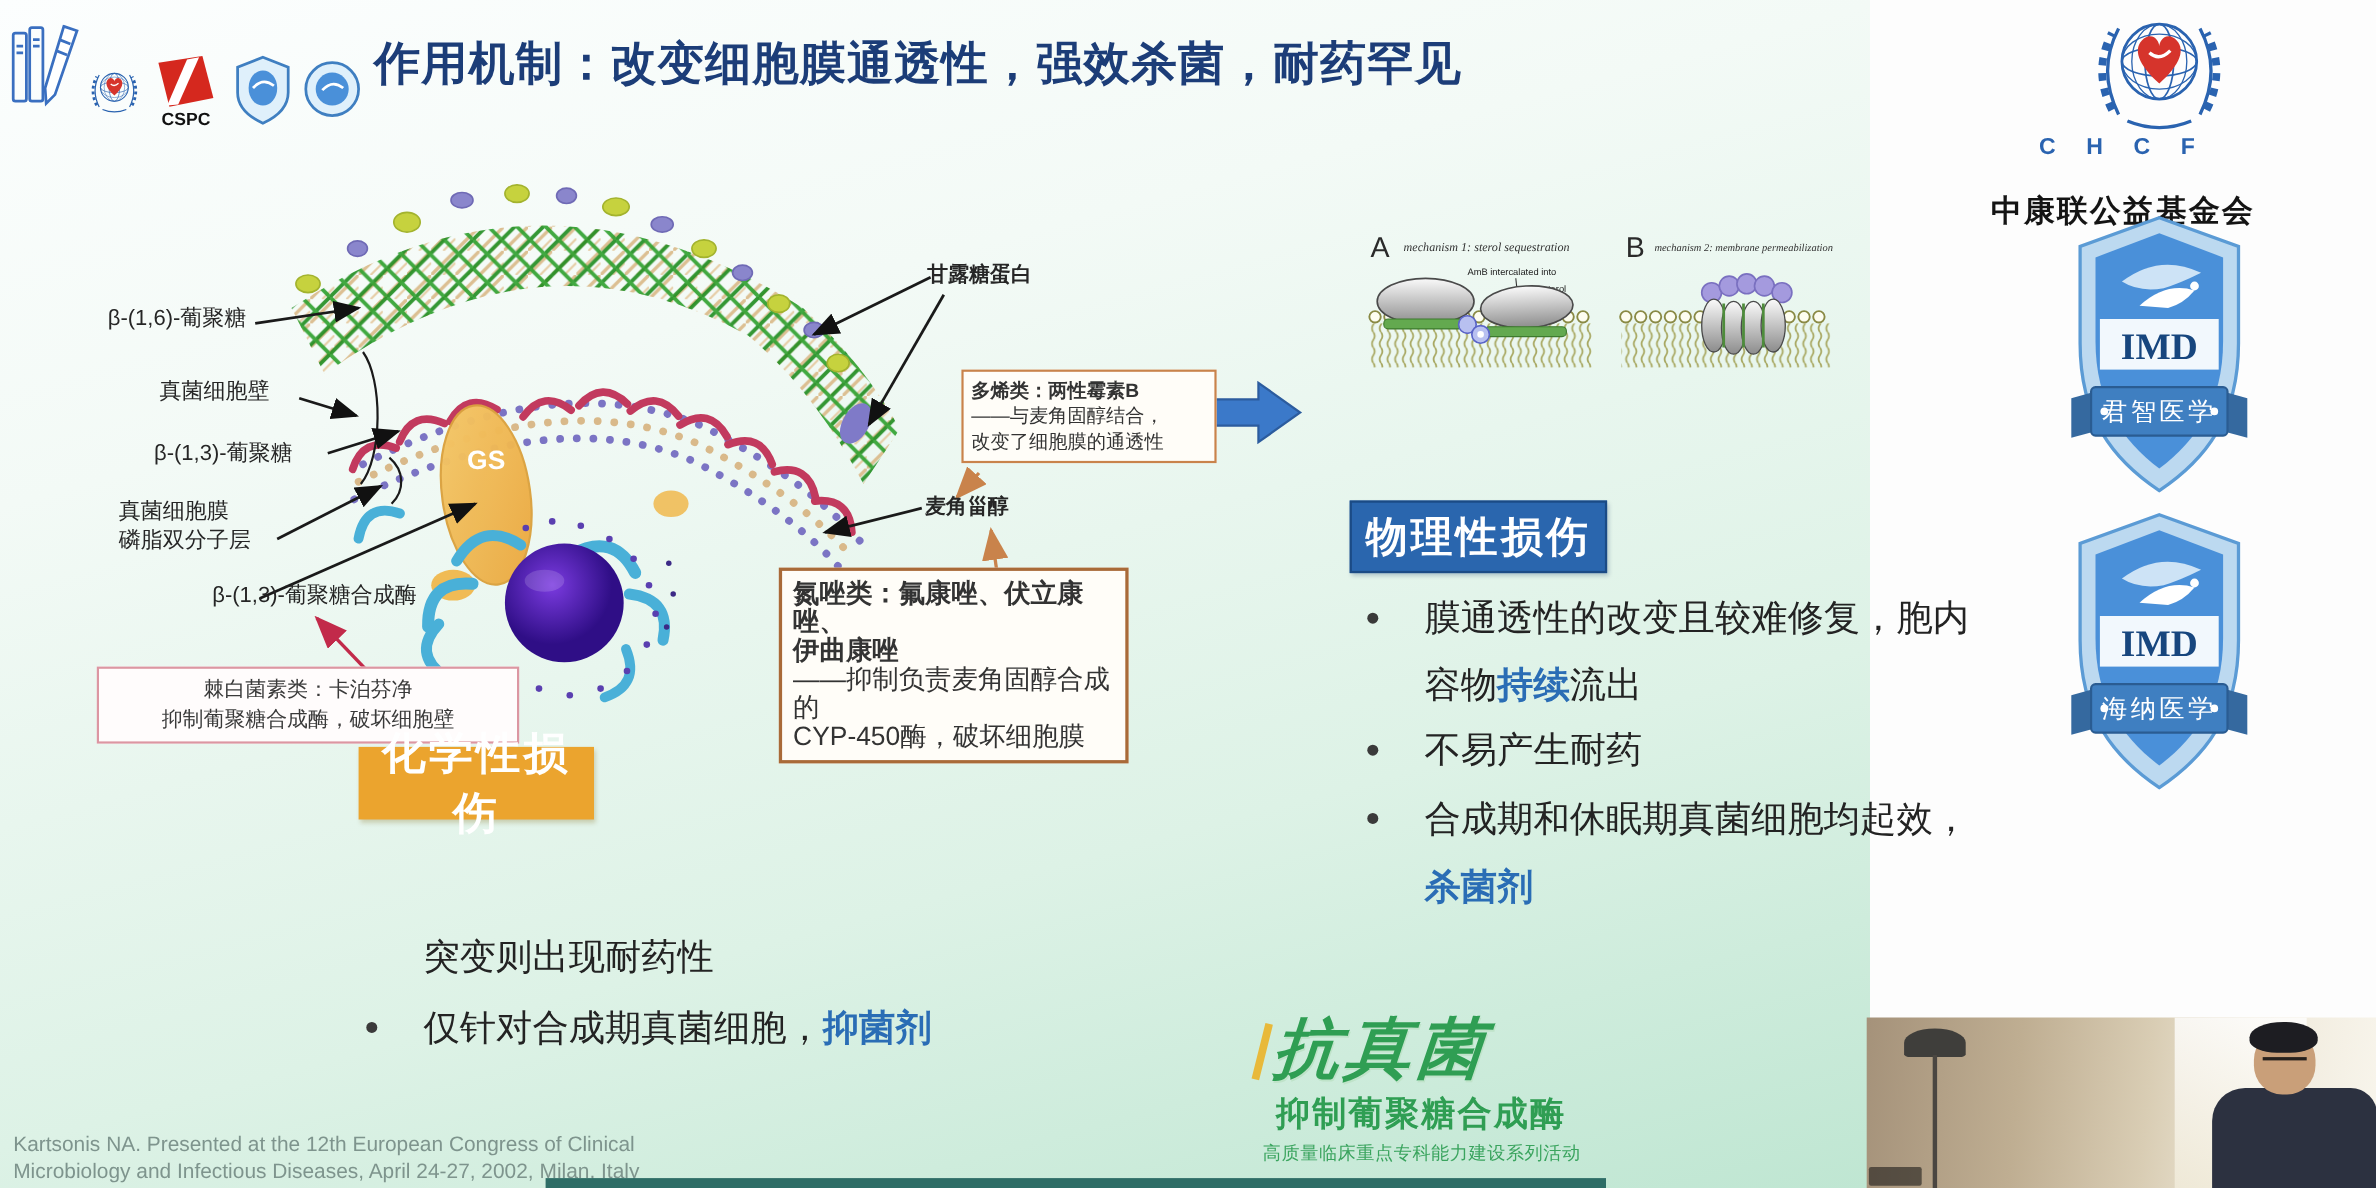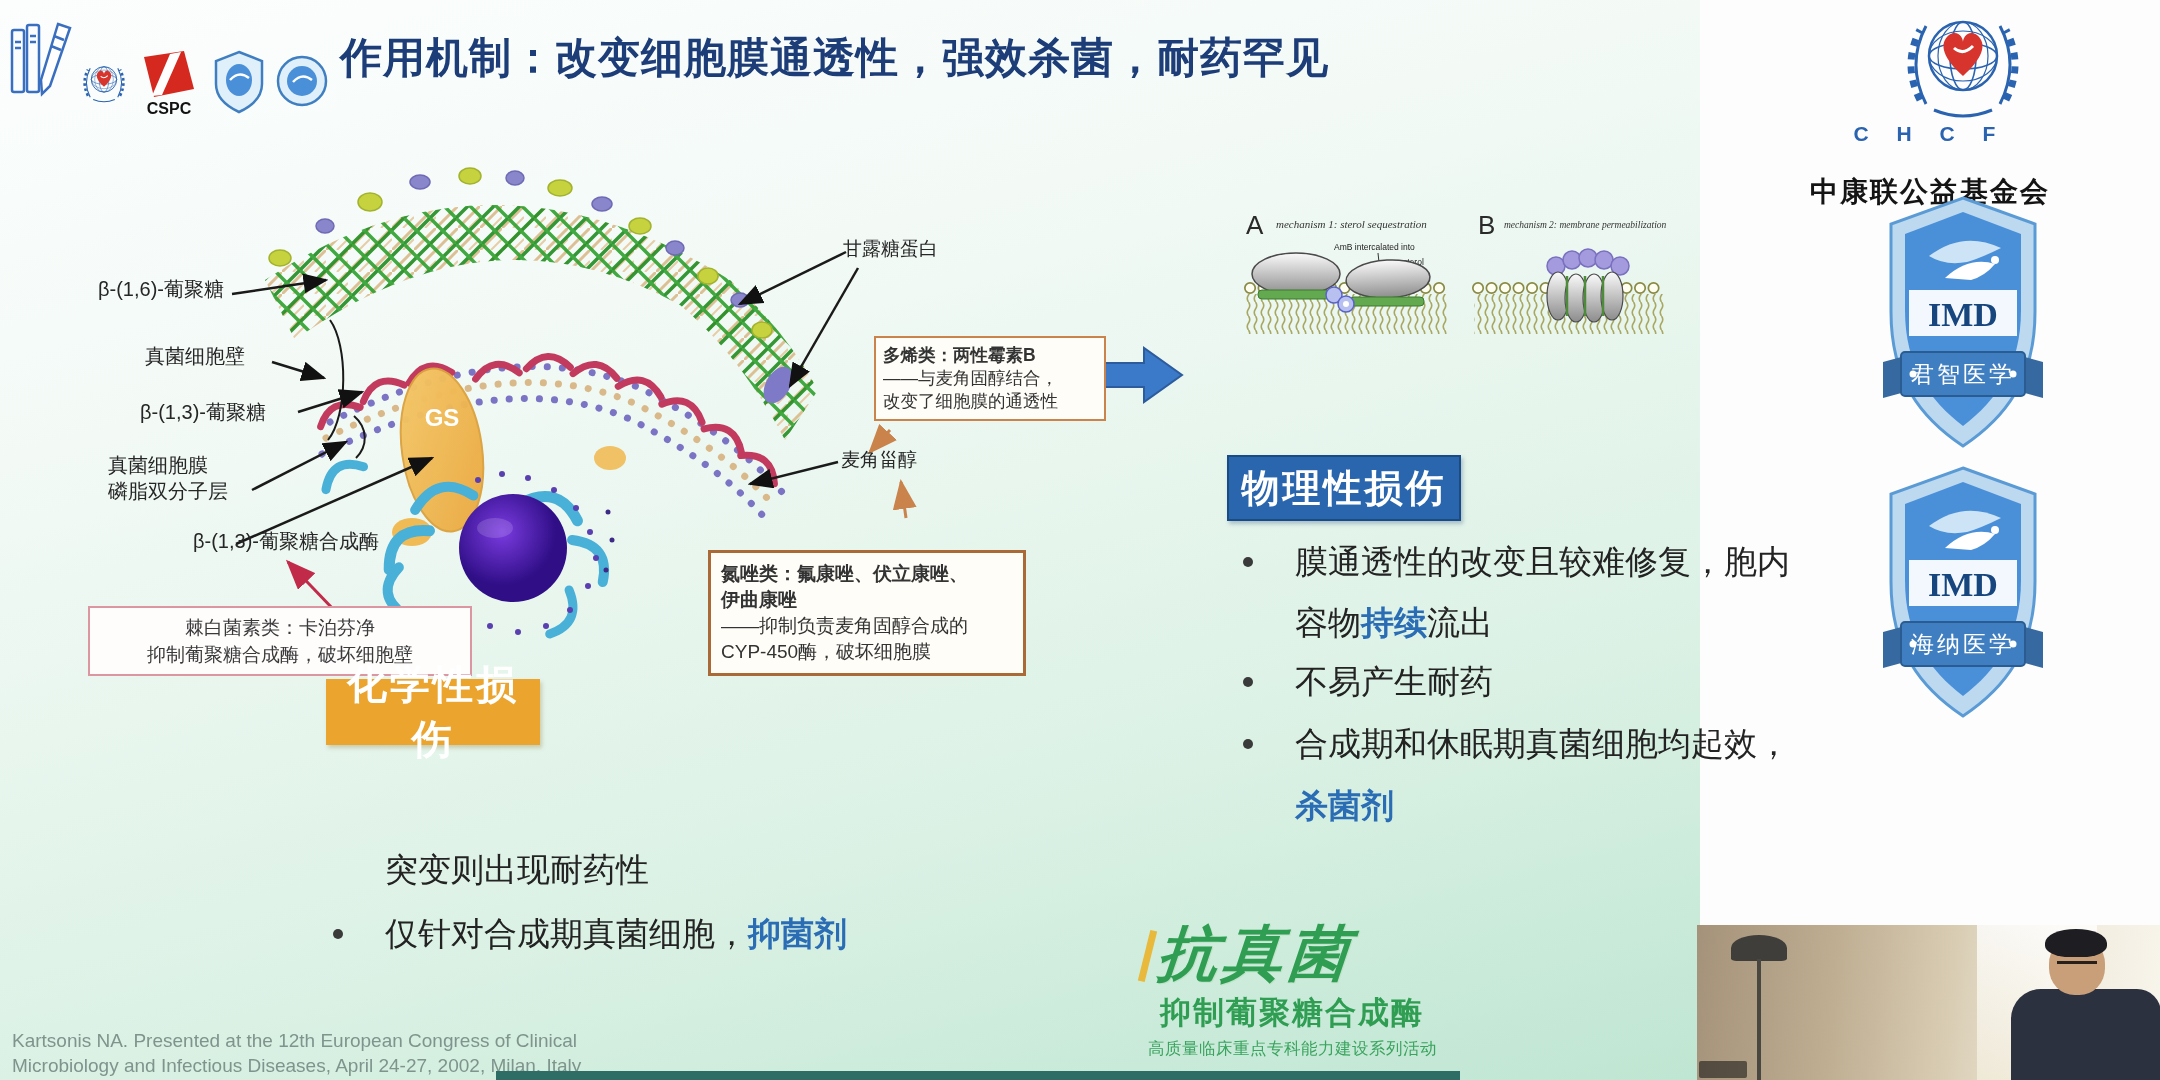--- a/index.html
+++ b/index.html
@@ -4,30 +4,30 @@
 <style>
   html,body{margin:0;padding:0;background:#222;}
   .root{position:relative;width:2160px;height:1080px;overflow:hidden;
         font-family:"Liberation Sans","DejaVu Sans",sans-serif;background:#fff;}
   
   .slide{position:absolute;left:0;top:0;width:1700px;height:1080px;
          background:linear-gradient(165deg,#fcfefe 0%,#f3faf6 30%,#ddf2e6 68%,#bfe6d2 100%);}
   .abs{position:absolute;}
   .title{left:340px;top:30px;font-size:42px;font-weight:700;color:#1c3d78;letter-spacing:1px;white-space:nowrap;}
   .diag-label{font-size:20px;color:#262626;white-space:nowrap;line-height:26px;z-index:3;}
-  .small-label{font-size:19px;color:#262626;white-space:nowrap;z-index:3;}
+  .small-label{font-size:19px;color:#262626;white-space:nowrap;z-index:3;font-weight:bold;}
   .note-box{z-index:4;background:#fffdf8;text-align:left;}
   .echino{left:88px;top:606px;width:372px;border:2px solid #dc96a2;background:#fffcfc;
           text-align:center;font-size:19px;line-height:27px;padding:6px 4px;color:#3a3a3a;}
   .echino .l1{font-weight:400;}
   .poly{left:874px;top:336px;width:214px;border:2px solid #c9834b;padding:6px 7px;
         font-size:17.5px;line-height:23px;color:#333;}
   .poly .l1{font-weight:700;}
   .azole{left:708px;top:516px;width:292px;border:3px solid #a96a38;padding:8px 10px;
-         font-size:19px;line-height:26px;color:#333;margin-top:34px;}
+         font-size:24px;line-height:26px;color:#333;}
   .azole .l1,.azole .l2{font-weight:700;}
   .badge{display:flex;align-items:center;justify-content:center;color:#fff;font-weight:700;
          letter-spacing:3px;z-index:4;}
   .chem-badge{left:326px;top:679px;width:214px;height:66px;font-size:40px;background:#eba42e;
               box-shadow:2px 3px 4px rgba(120,90,0,.25);text-align:center;}
   .phys-badge{left:1227px;top:455px;width:230px;height:62px;font-size:38px;background:#2a66ae;
               border:2px solid #1b4b85;box-shadow:2px 3px 4px rgba(0,40,90,.25);}
   .bullet-row{display:flex;z-index:3;color:#232323;font-size:33px;line-height:44px;white-space:nowrap;}
   .dot{flex:none;width:10px;height:10px;border-radius:50%;background:#3a3a3a;margin:17px 42px 0 0;}
   .blue{color:#2a6db5;font-weight:700;}

